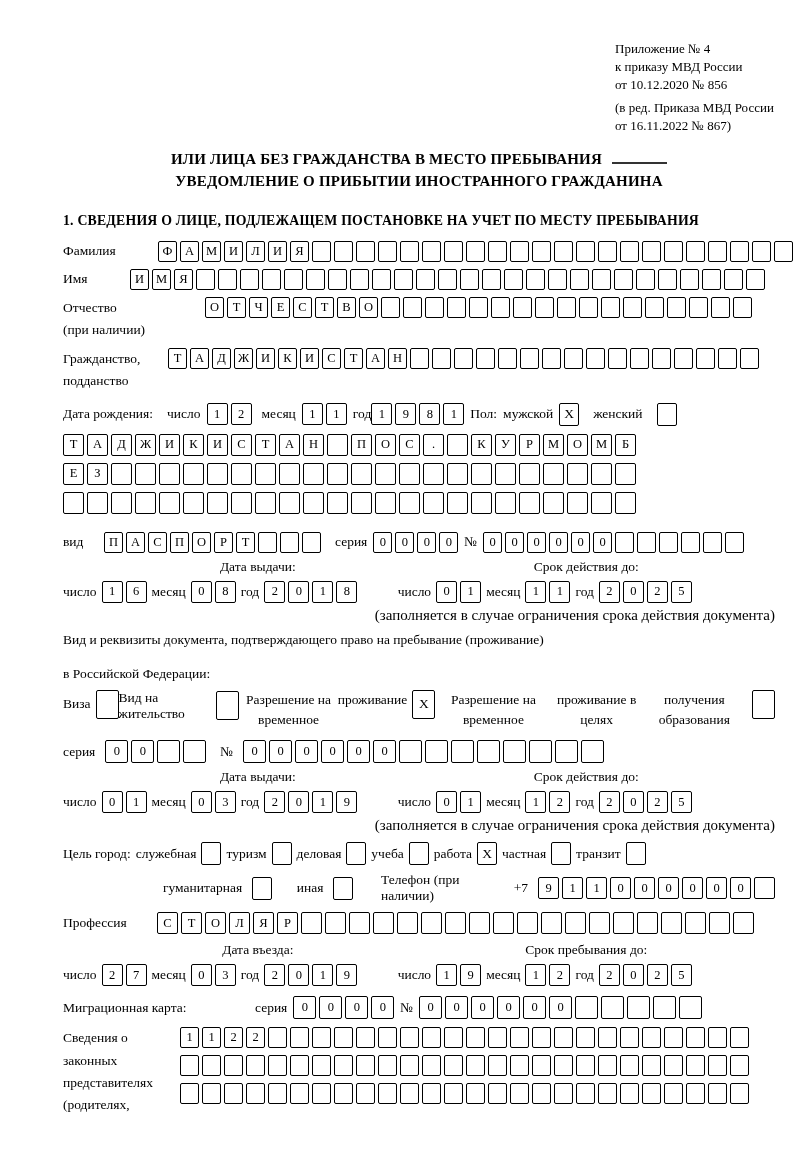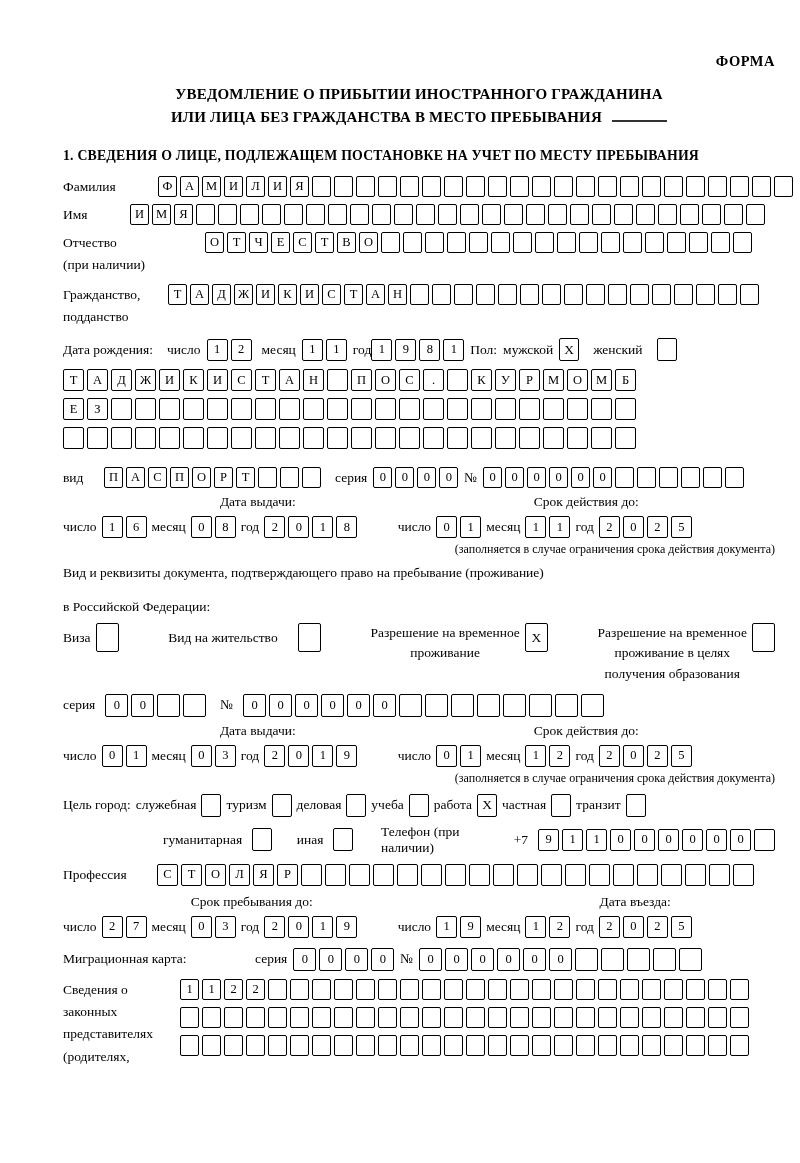--- a/index.html
+++ b/index.html
@@ -40,40 +40,47 @@
   }
   .chk.tall { width:23px; height:29px; }
   
   .duo { display:flex; margin-top:6px; }
   .duo .halfL { width:47%; flex-shrink:0; }
   .duo .halfR { flex:1; }
   .dhead { text-align:center; display:block; }
   .dhead.halfL { padding-left:55px; }
   .dgroup { display:flex; align-items:center; gap:5px; }
   .dlbl { flex-shrink:0; }
-  .note { text-align:right; font-size:12px; margin-top:4px; }
+  .note { text-align:right; font-size:15px; margin-top:4px; }
   .center { text-align:center; }
   .bold { font-weight:bold; }
   .mt4{margin-top:18px;} .mt8{margin-top:8px;} .mt10{margin-top:10px;} .mt12{margin-top:12px;gap:28px;}
   .gap6{width:6px;} .gap10{width:10px;} .gap14{width:14px;}
   .pair { display:flex; align-items:center; gap:5px; }
-  .wrapcol { display:flex; flex-direction:column; }
+  .wrapcol { display:flex; }
   .ctr { text-align:center; line-height:1.5; }
 </style>
 </head>
 <body>
 
 <div class="page">
 
-
-  <div class="forma">ФОРМА</div>
+  <div class="hdr">
+    <div>Приложение № 4</div>
+    <div>к приказу МВД России</div>
+    <div>от 10.12.2020 № 856</div>
+    <div class="gap"></div>
+    <div>(в ред. Приказа МВД России</div>
+    <div>от 16.11.2022 № 867)</div>
+  </div>
+
 
   <div class="title">
+    <div><span>ИЛИ ЛИЦА БЕЗ ГРАЖДАНСТВА В МЕСТО ПРЕБЫВАНИЯ</span><span class="blank-line"></span></div>
     <div>УВЕДОМЛЕНИЕ О ПРИБЫТИИ ИНОСТРАННОГО ГРАЖДАНИНА</div>
-    <div><span>ИЛИ ЛИЦА БЕЗ ГРАЖДАНСТВА В МЕСТО ПРЕБЫВАНИЯ</span><span class="blank-line"></span></div>
   </div>
 
   <div class="sec">1. СВЕДЕНИЯ О ЛИЦЕ, ПОДЛЕЖАЩЕМ ПОСТАНОВКЕ НА УЧЕТ ПО МЕСТУ ПРЕБЫВАНИЯ</div>
 
   <div class="row mt12">
     <span class="lbl lw67">Фамилия</span>
     <span class="cells">
         <span class="cell">Ф</span>
         <span class="cell">А</span>
         <span class="cell">М</span>
@@ -592,22 +599,22 @@
         <span class="cell"></span>
         <span class="cell"></span>
         <span class="cell"></span>
         <span class="cell"></span>
         <span class="cell"></span>
         <span class="cell"></span>
       </span>
   </div>
 
   <div class="duo mt8">
+    <span class="dhead halfL">Дата въезда:</span>
     <span class="dhead halfR">Срок пребывания до:</span>
-    <span class="dhead halfL">Дата въезда:</span>
   </div>
   <div class="duo">
     <span class="dgroup halfL">
       <span class="dlbl">число</span>
       <span class="cells md">
           <span class="cell">2</span>
           <span class="cell">7</span>
         </span>
       <span class="dlbl">месяц</span>
       <span class="cells md">

